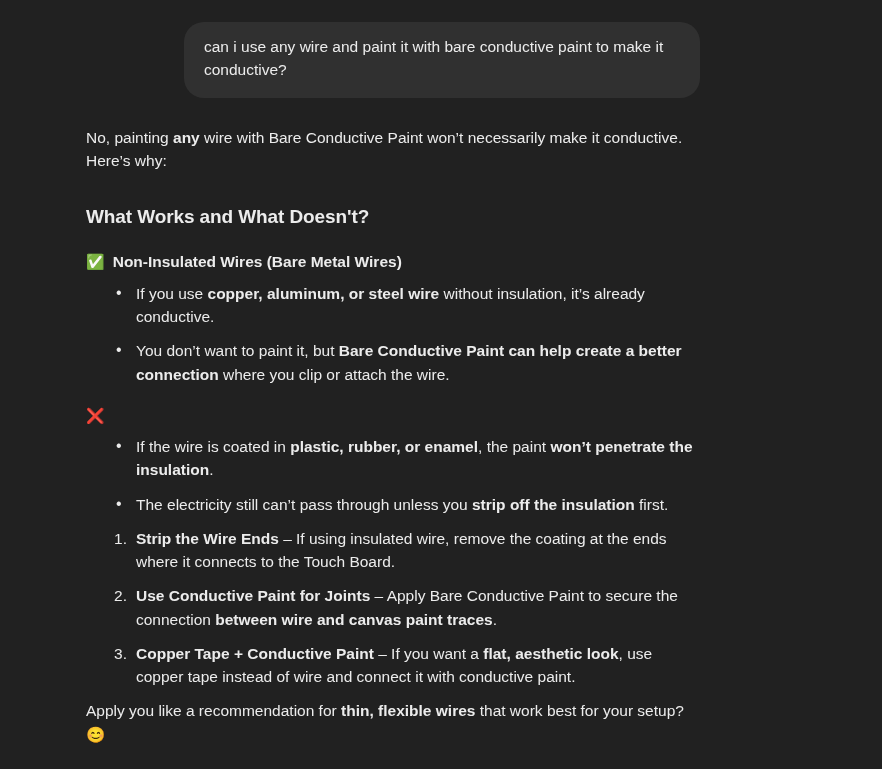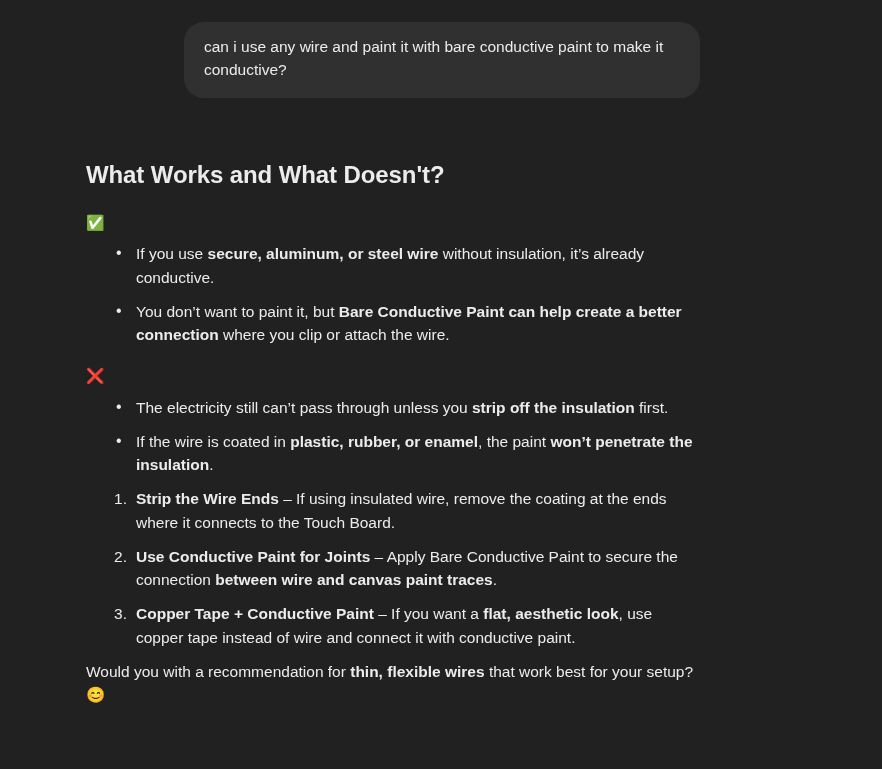--- a/index.html
+++ b/index.html
@@ -39,21 +39,21 @@
     padding: 28px 60px 0 86px;
   }
   .assistant p {
     margin: 0 0 0 0;
     font-size: 15.5px;
     line-height: 1.5;
     color: #ececec;
   }
   .intro { margin-bottom: 6px; }
   h2.section {
-    font-size: 24px;
+    font-size: 19px;
     font-weight: bold;
     margin: 30px 0 14px 0;
     color: #ececec;
     letter-spacing: -0.1px;
   }
   .subhead {
     font-size: 15.5px;
     font-weight: bold;
     margin: 18px 0 8px 0;
     color: #ececec;
@@ -99,44 +99,46 @@
 <body>
 
 <div class="conversation">
 
   <div class="user-row">
     <div class="user-bubble">can i use any wire and paint it with bare conductive paint to make it conductive?</div>
   </div>
 
   <div class="assistant">
 
+    <p class="intro"><span>No, painting </span><b>any</b><span> wire with Bare Conductive Paint won’t necessarily make it conductive. Here’s why:</span></p>
 
     <h2 class="section">What Works and What Doesn't?</h2>
 
     <div class="subhead">
       <span class="emoji">✅</span>
+      <span>Non-Insulated Wires (Bare Metal Wires)</span>
     </div>
 
     <ul>
-      <li><span>If you use </span><b>secure, aluminum, or steel wire</b><span> without insulation, it’s already conductive.</span></li>
+      <li><span>If you use </span><b>copper, aluminum, or steel wire</b><span> without insulation, it’s already conductive.</span></li>
       <li><span>You don’t want to paint it, but </span><b>Bare Conductive Paint can help create a better connection</b><span> where you clip or attach the wire.</span></li>
     </ul>
 
     <div class="subhead">
       <span class="emoji">❌</span>
     </div>
 
     <ul>
+      <li><span>If the wire is coated in </span><b>plastic, rubber, or enamel</b><span>, the paint </span><b>won’t penetrate the insulation</b><span>.</span></li>
       <li><span>The electricity still can’t pass through unless you </span><b>strip off the insulation</b><span> first.</span></li>
-      <li><span>If the wire is coated in </span><b>plastic, rubber, or enamel</b><span>, the paint </span><b>won’t penetrate the insulation</b><span>.</span></li>
     </ul>
 
 
     <ol>
       <li><b>Strip the Wire Ends</b><span> – If using insulated wire, remove the coating at the ends where it connects to the Touch Board.</span></li>
       <li><b>Use Conductive Paint for Joints</b><span> – Apply Bare Conductive Paint to secure the connection </span><b>between wire and canvas paint traces</b><span>.</span></li>
       <li><b>Copper Tape + Conductive Paint</b><span> – If you want a </span><b>flat, aesthetic look</b><span>, use copper tape instead of wire and connect it with conductive paint.</span></li>
     </ol>
 
-    <p class="closing"><span>Would you with a recommendation for </span><b>thin, flexible wires</b><span> that work best for your setup? </span><span>😊</span></p>
+    <p class="closing"><span>Apply you like a recommendation for </span><b>thin, flexible wires</b><span> that work best for your setup? </span><span>😊</span></p>
 
   </div>
 </div>
 
 </body></html>

